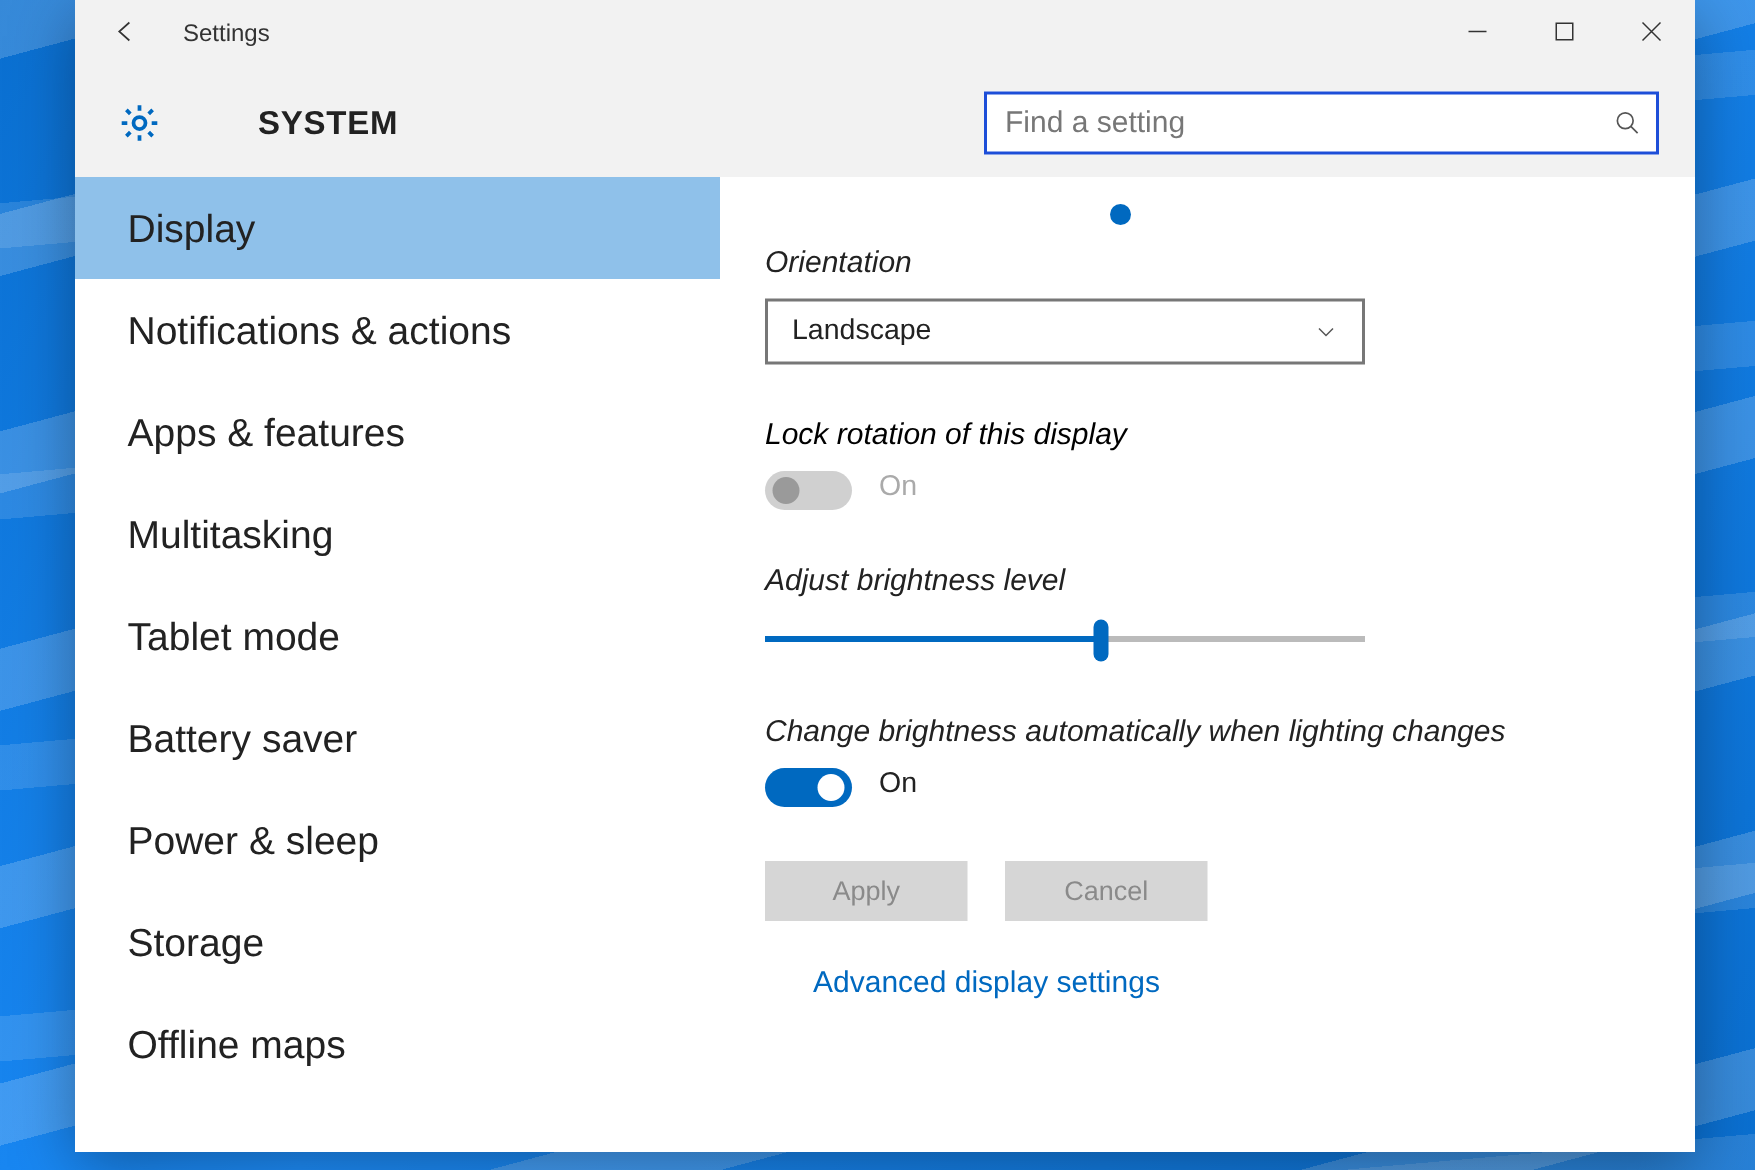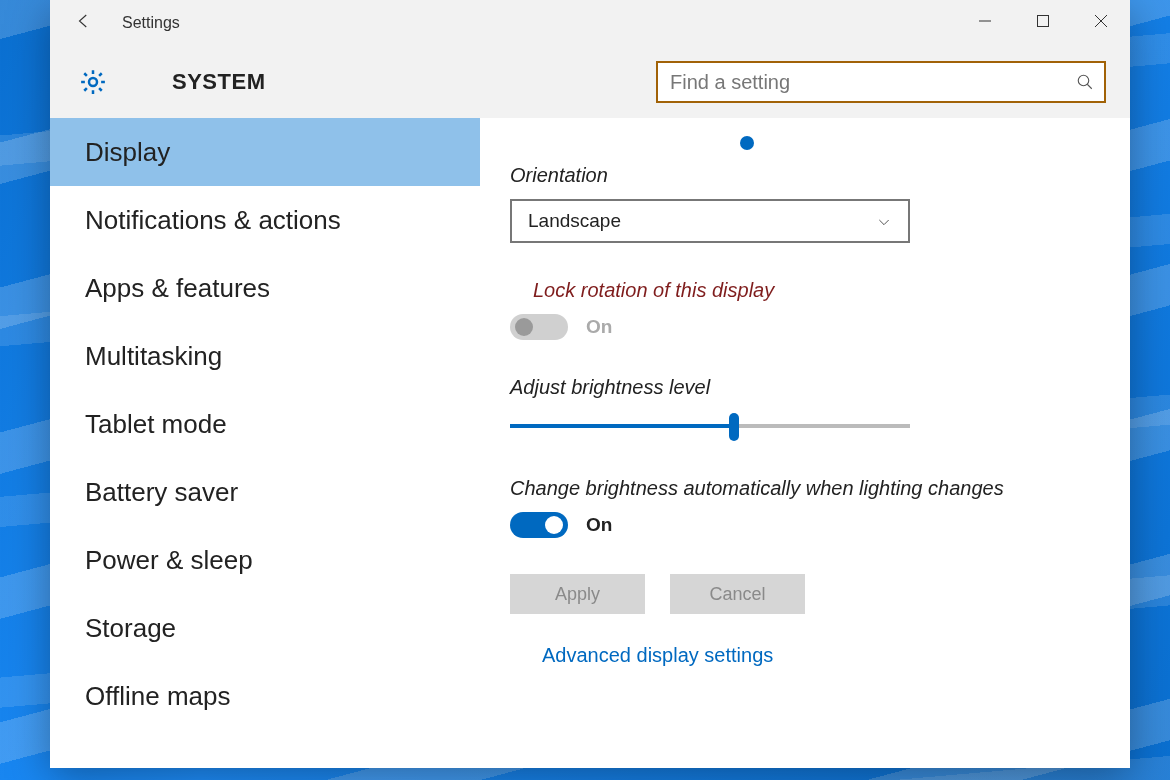--- a/index.html
+++ b/index.html
@@ -47,52 +47,52 @@
   .header-row {
     height:72px; background:#f2f2f2; display:flex; align-items:center;
     padding:0 24px 0 28px;
     gap:40px;
   }
   .gear { width:30px; height:30px; margin-right:24px; }
   .gear svg { width:30px; height:30px; }
   .system-label { font-size:22px; font-weight:700; letter-spacing:0.5px; color:#222; }
   .search-wrap { margin-left:auto; position:relative; }
   .search-input {
-    width:450px; height:42px; border:2px solid #a16207; background:#fff;
+    width:450px; height:42px; border:2px solid #1d4ed8; background:#fff;
     font-size:20px; color:#666; padding:0 40px 0 12px;
   }
   .search-input::placeholder { color:#777; }
   .search-icon { position:absolute; right:12px; top:50%; transform:translateY(-50%); width:18px; height:18px; }
   .search-icon svg { width:18px; height:18px; stroke:#555; stroke-width:1.5; fill:none; }
 
   
   .body { flex:1; display:flex; min-height:0; }
   .sidebar { width:430px; background:#fff; }
   .side-item {
     height:68px; display:flex; align-items:center; padding-left:35px;
     font-size:26px; color:#222; cursor:pointer;
   }
   .side-item.active { background:#8fc1ea; }
 
   .content { flex:1; padding:18px 30px 0 30px; overflow:hidden; }
 
   .top-dot { width:14px; height:14px; border-radius:50%; background:#0069c0; margin-left:230px; margin-bottom:14px; }
 
   .section-label { font-size:20px; color:#222; margin-bottom:12px;font-style:italic; }
-  .section-label.disabled { color:#7f1d1d;margin-left:23px; }
+  .section-label.disabled { color:#000000; }
 
   .select-box {
     width:400px; height:44px; border:2px solid #777; display:flex; align-items:center;
     justify-content:space-between; padding:4px 16px; font-size:19px; color:#222;
     cursor:pointer; margin-bottom:36px;
   }
   .chevron { width:16px; height:16px; }
   .chevron svg { width:16px; height:16px; stroke:#555; stroke-width:1.5; fill:none; }
 
-  .toggle-row { display:flex; align-items:center; gap:18px; margin-bottom:36px;font-weight:bold; }
+  .toggle-row { display:flex; gap:18px; margin-bottom:36px; }
   .toggle {
     width:58px; height:26px; border-radius:13px; position:relative; cursor:pointer;
   }
   .toggle.disabled { background:#d0d0d0; cursor:default; }
   .toggle.disabled .knob { left:5px; background:#9a9a9a; }
   .toggle.on { background:#0069c0; }
   .toggle.on .knob { left:35px; background:#fff; }
   .knob { position:absolute; top:4px; width:18px; height:18px; border-radius:50%; }
   .toggle-label { font-size:19px; color:#222; }
   .toggle-label.disabled { color:#aaa; }

